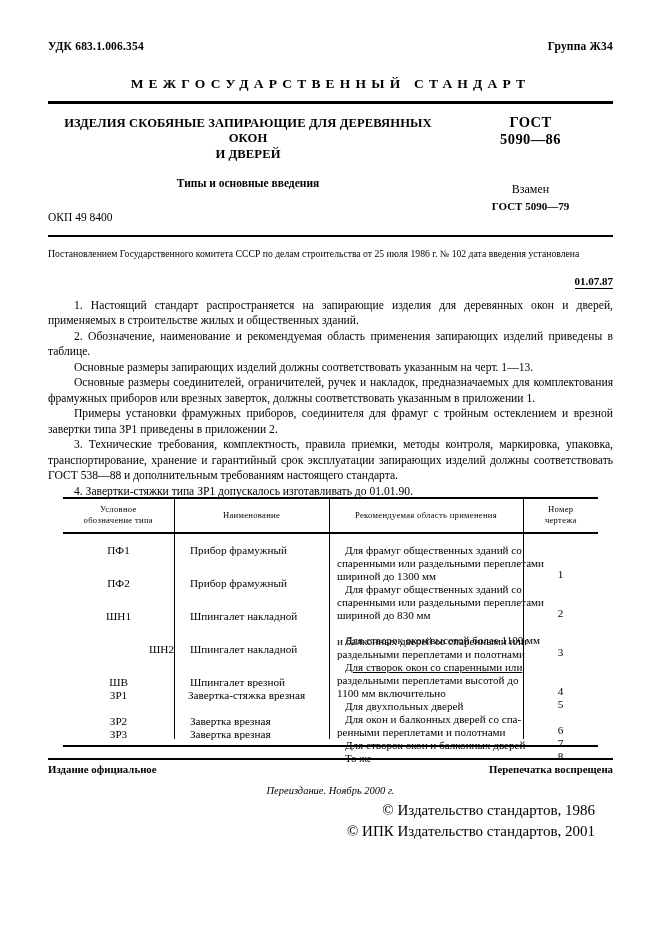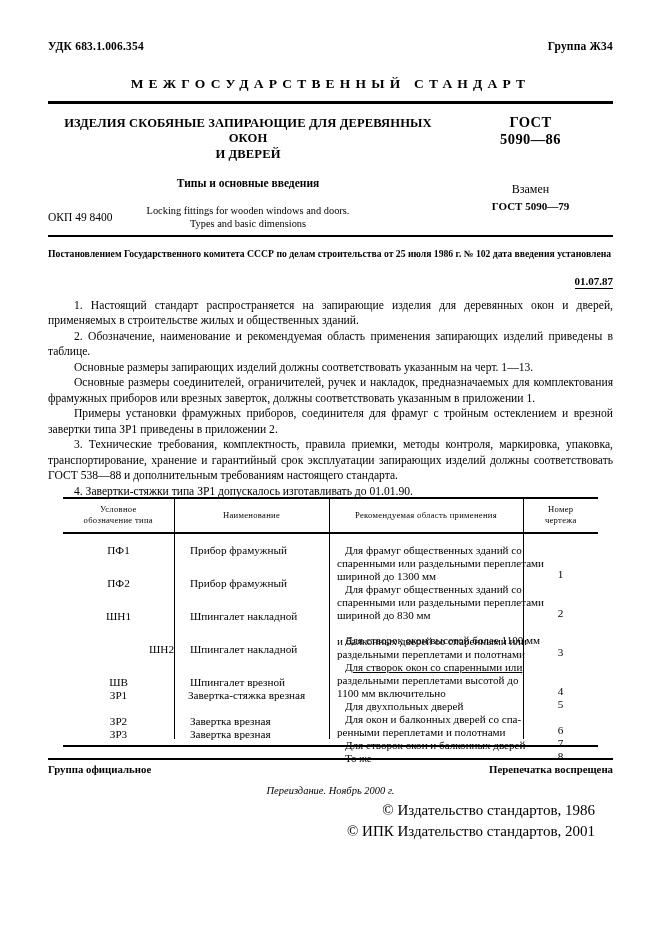--- a/index.html
+++ b/index.html
@@ -120,21 +120,21 @@
     position: absolute;
     left: 48px; top: 211px;
     font-size: 11.5px;
   }
 
   
   .decree {
     position: absolute;
     left: 48px; top: 247px;
     width: 565px;
-    font-weight: bold;
+    font-weight: normal;
     font-size: 9.7px;
     line-height: 1.34;
   }
   .decree-date {
     position: absolute;
     left: 48px; top: 275px;
     width: 565px;
     text-align: right;
     font-weight: bold;
     font-size: 11px;
@@ -281,24 +281,20 @@
   <div class="mgs-title">МЕЖГОСУДАРСТВЕННЫЙ СТАНДАРТ</div>
   <div class="rule-thick" id="rule-top"></div>
 
   <div class="title-block">
     <div class="title-left">
       <div class="doc-title">
         <div>ИЗДЕЛИЯ СКОБЯНЫЕ ЗАПИРАЮЩИЕ ДЛЯ ДЕРЕВЯННЫХ ОКОН</div>
         <div>И ДВЕРЕЙ</div>
       </div>
       <div class="doc-subtitle">Типы и основные введения</div>
-      <div class="doc-title-en">
-        <div>Locking fittings for wooden windows and doors.</div>
-        <div>Types and basic dimensions</div>
-      </div>
     </div>
     <div class="title-right">
       <div class="gost-word">ГОСТ</div>
       <div class="gost-num">5090—86</div>
       <div class="vzamen-label">Взамен</div>
       <div class="vzamen-value">ГОСТ 5090—79</div>
     </div>
   </div>
 
   <div class="okp">ОКП  49 8400</div>
@@ -401,21 +397,21 @@
     <div class="tline cell-num" style="left:460px; top:202px; width:75px;">5</div>
     <div class="tline cell-num" style="left:460px; top:228px; width:75px;">6</div>
     <div class="tline cell-num" style="left:460px; top:241px; width:75px;">7</div>
     <div class="tline cell-num" style="left:460px; top:254px; width:75px;">8</div>
   </div>
 
   <div class="tbl-bottom-rule"></div>
 
   <div class="rule-thick" id="rule-footer"></div>
   <div class="footer-row">
-    <span>Группа официальное</span>
+    <span>Издание официальное</span>
     <span>Перепечатка воспрещена</span>
   </div>
   <div class="reissue">Переиздание. Ноябрь 2000 г.</div>
   <div class="copyright">
     <div>©  Издательство стандартов, 1986</div>
     <div>©  ИПК Издательство стандартов, 2001</div>
   </div>
 
 </div>
 

